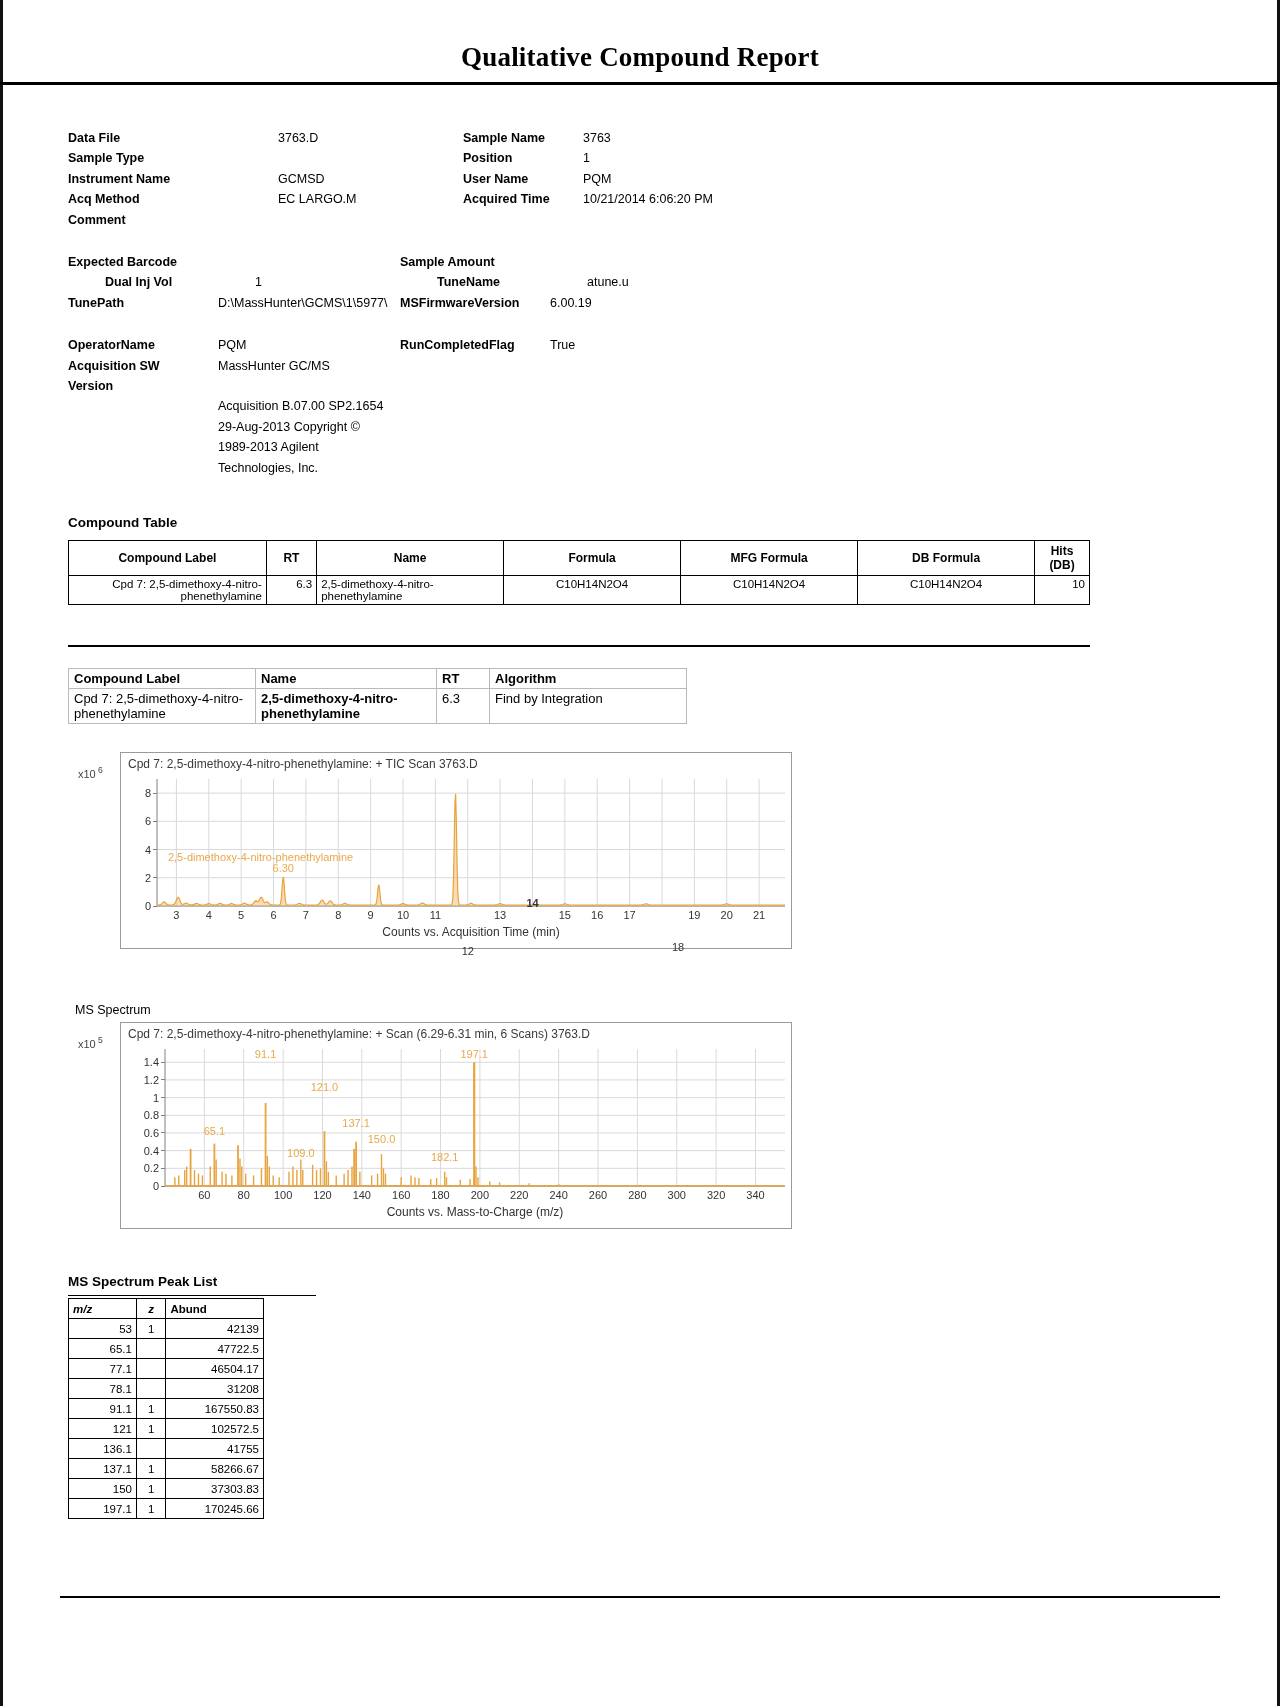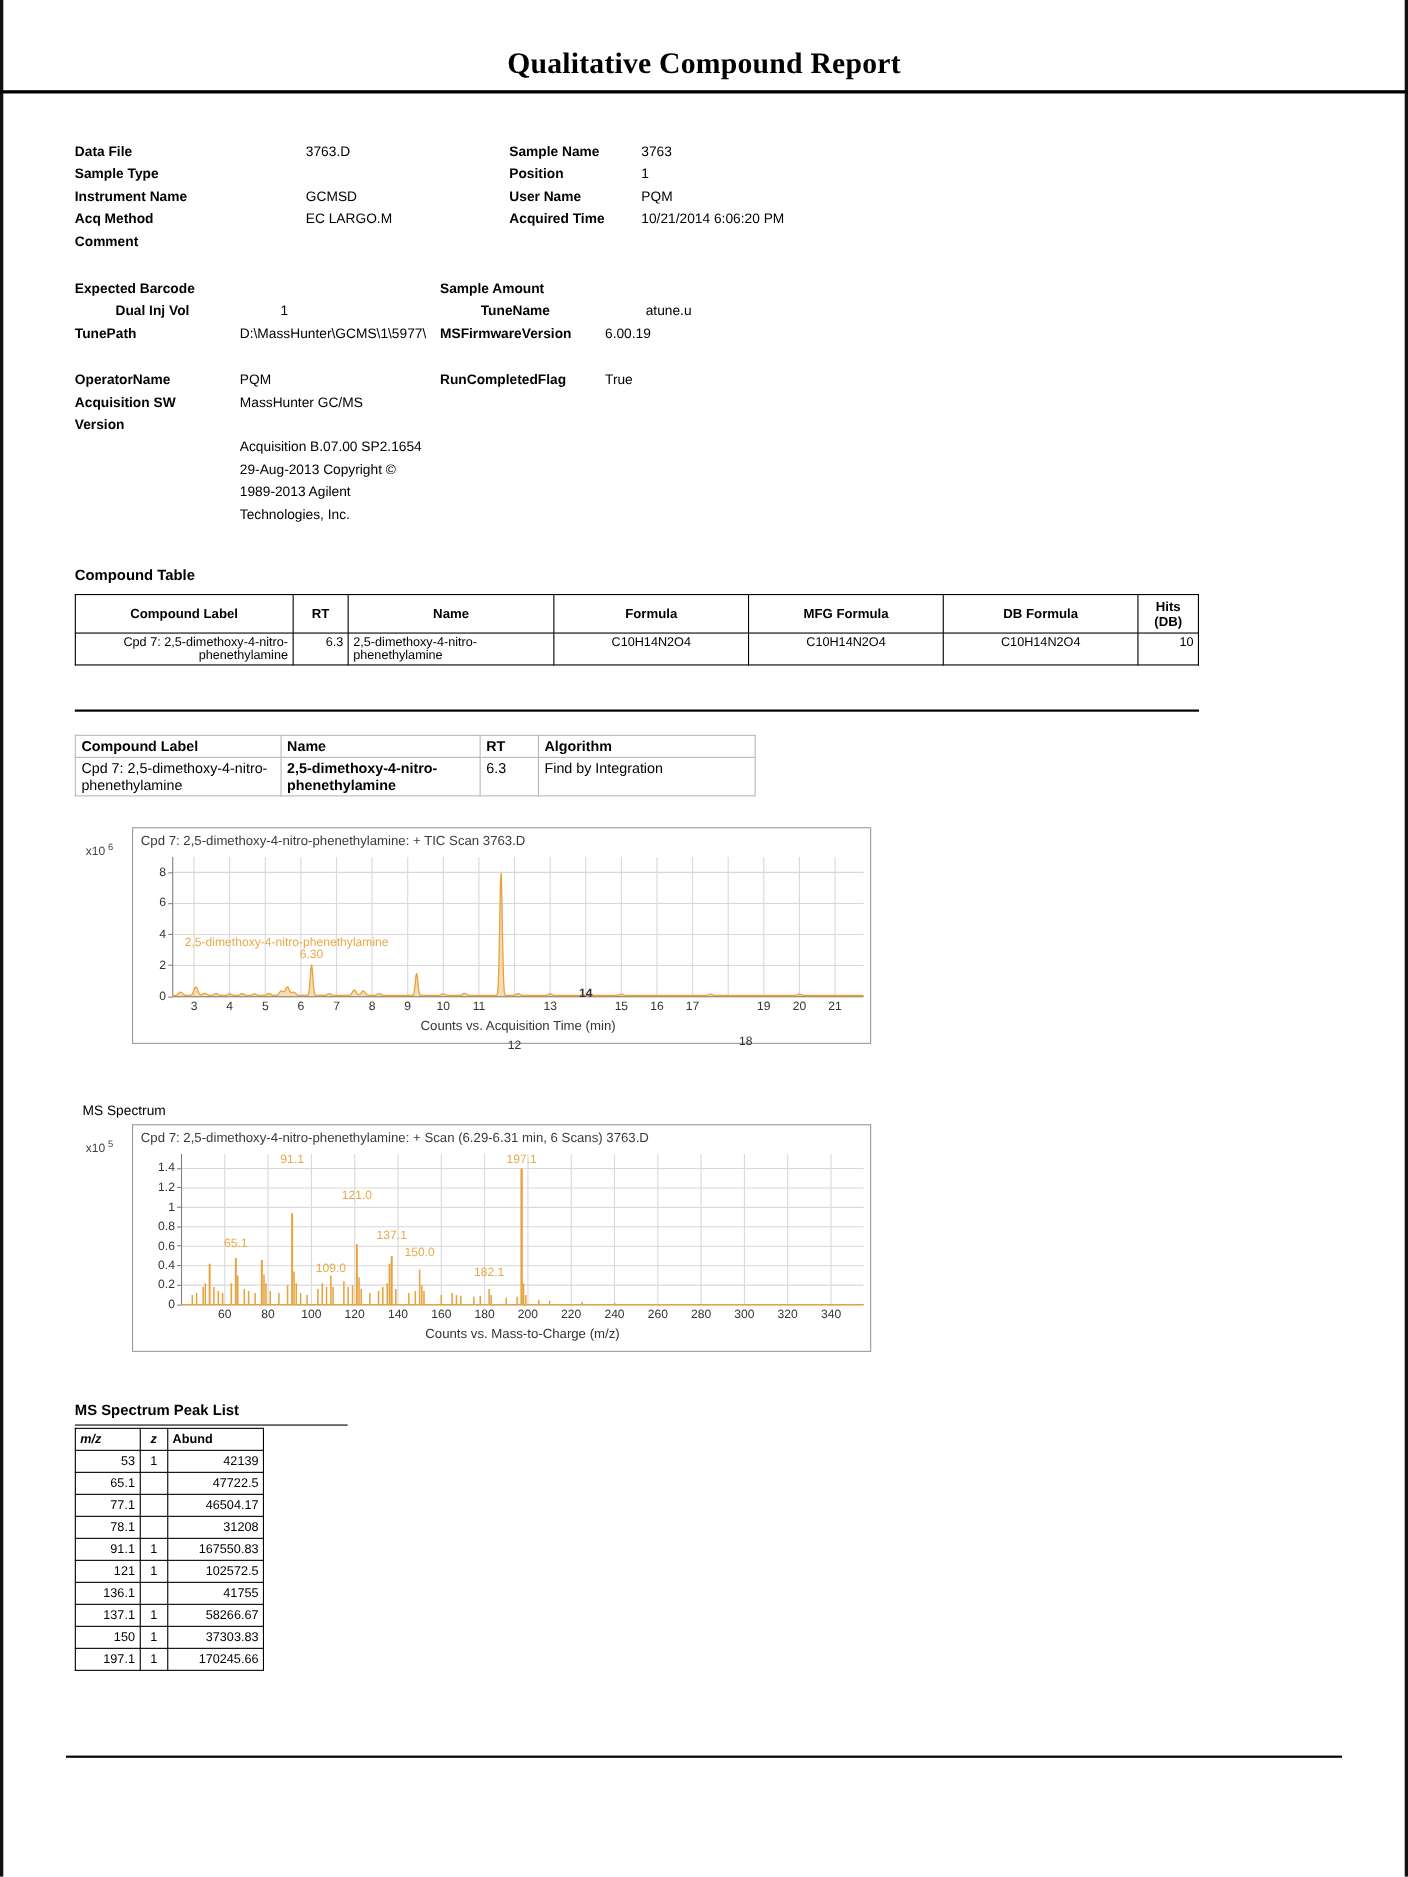--- a/index.html
+++ b/index.html
@@ -91,21 +91,21 @@
   .peak-lab{
     position:absolute;font-size:11px;color:#e8a94a;white-space:nowrap;
     transform:translateX(-50%);
   }
   .ms-head{position:absolute;left:75px;top:1003px;font-size:12.5px;}
 
   
   .peaklist-head{position:absolute;left:68px;top:1274px;font-weight:bold;font-size:13.5px;}
   .peaklist-rule{position:absolute;left:68px;top:1295px;width:248px;border-top:1.5px solid #000;}
   .peak-table{
-    position:absolute;left:68px;top:1298px;font-size:11.5px;width:172px;
+    position:absolute;left:68px;top:1298px;font-size:11.5px;width:196px;
   }
   .peak-table th,.peak-table td{border:1px solid #000;padding:1px 4px;height:17px;}
   .peak-table thead th{font-weight:bold;text-align:left;}
   .pt-mz{width:62px;text-align:right;}
   .pt-z{width:22px;text-align:center;}
   .pt-ab{width:92px;text-align:right;}
   .peak-table thead .pt-mz{font-style:italic;text-align:left;}
   .peak-table thead .pt-z{font-style:italic;text-align:center;}
   .peak-table thead .pt-ab{text-align:left;}
 

